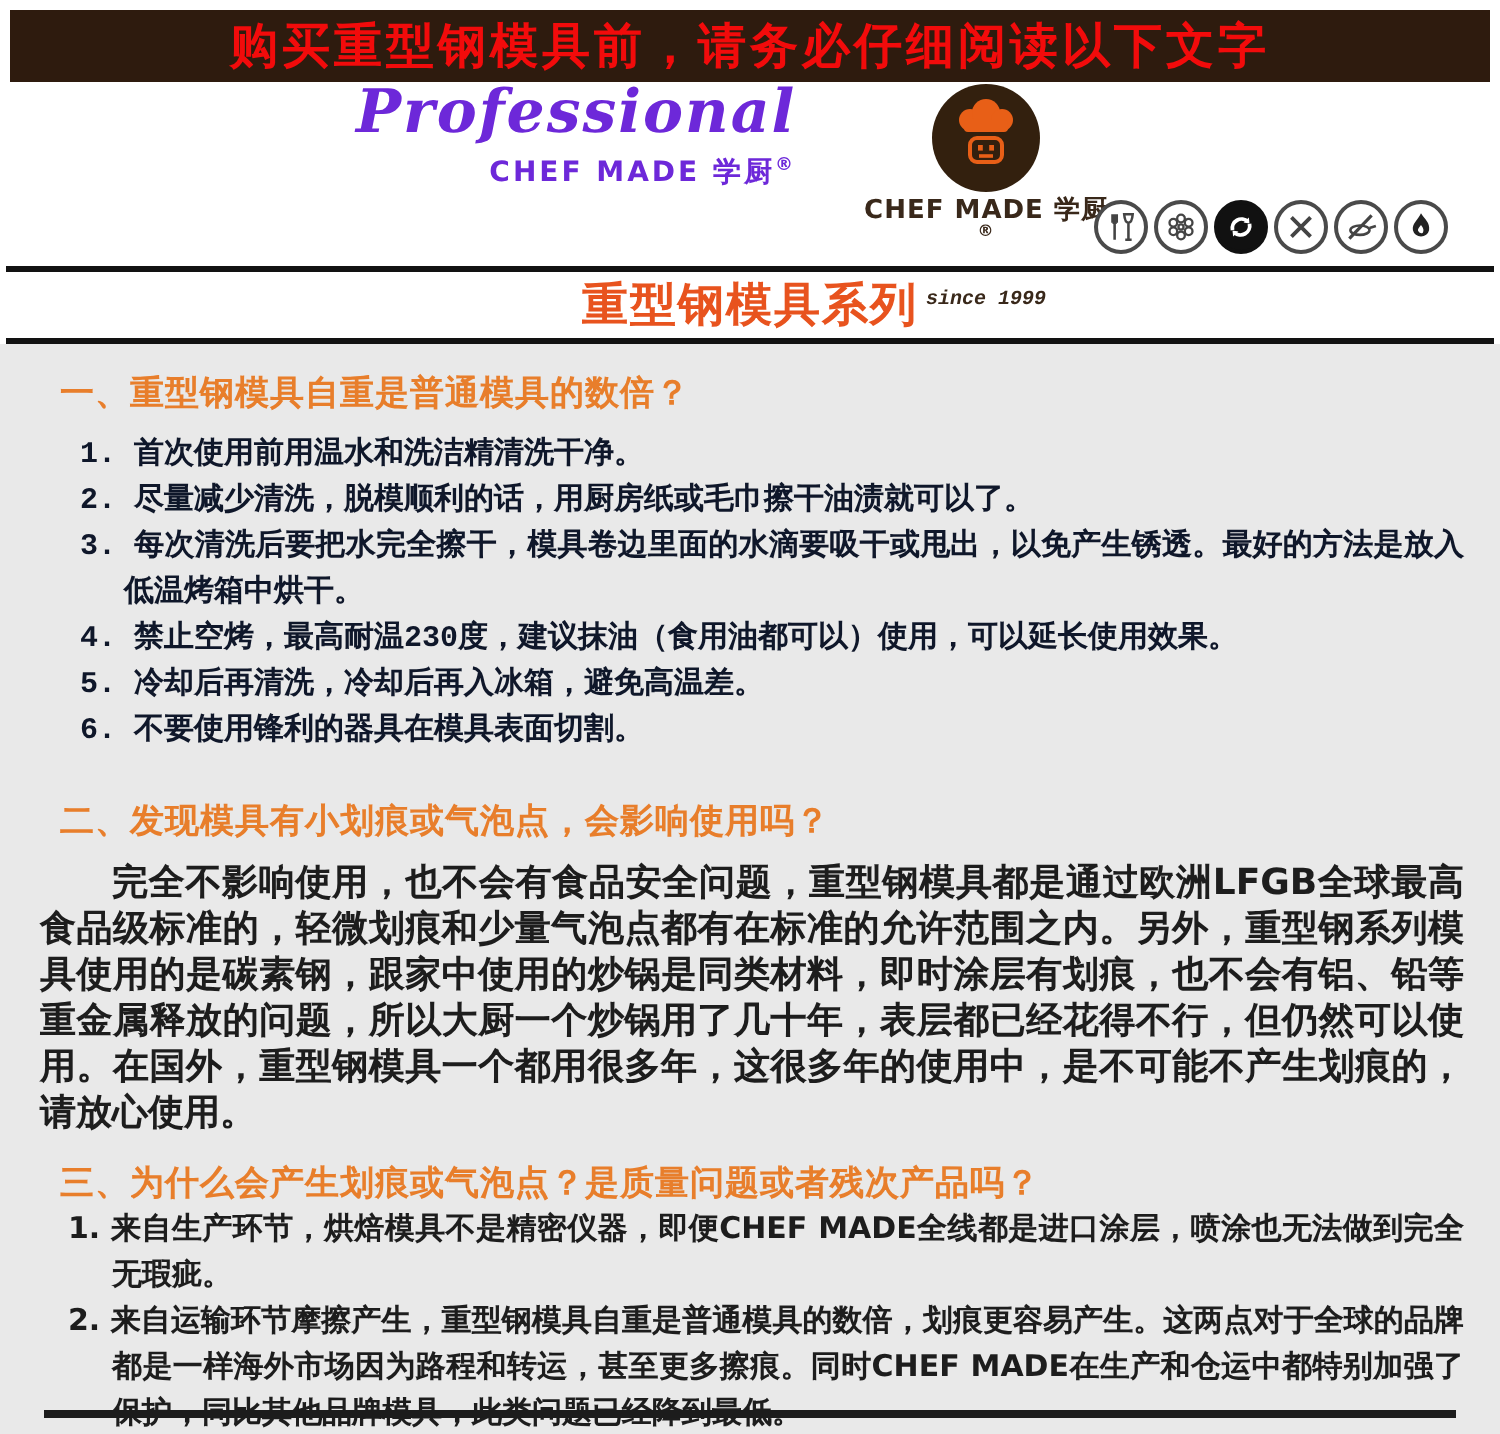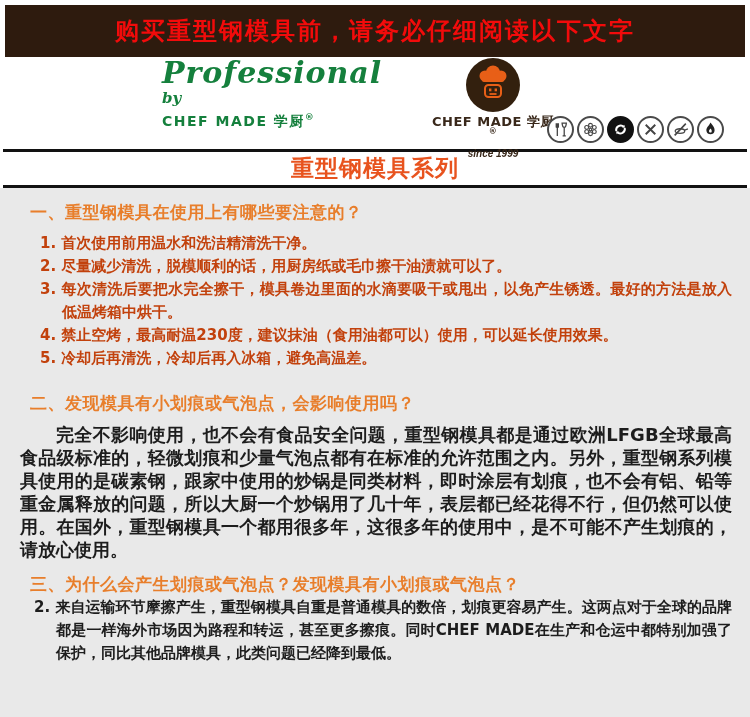--- a/index.html
+++ b/index.html
@@ -4,52 +4,52 @@
 <style>
   * { box-sizing: border-box; }
   html,body { margin:0; padding:0; }
   body {
     width:750px; height:717px; overflow:hidden;
     background:#ffffff;
     font-family:"DejaVu Sans","Liberation Sans",sans-serif;
   }
   
   .banner {
-    margin:5px 5px 0 5px; height:52px;
+    margin:5px 5px 0 5px; height:36px;
     background:#2e1b0e;
     display:flex; align-items:center; justify-content:center;
   }
   .banner-text {
     color:#f20b0b; font-size:24px; font-weight:bold; letter-spacing:2px;
   }
   
   .logo-row { position:relative; height:92px; background:#ffffff; }
   .brand-script {
-    position:absolute; left:162px; top:1px; width:220px;
-    text-align:left; color:#15803d; line-height:1;
+    position:absolute; left:178px; top:1px; width:220px;
+    text-align:right; color:#6d28d9; line-height:1;
   }
   .script-main {
     font-family:"DejaVu Serif","Liberation Serif",serif;
     font-style:italic; font-weight:bold; font-size:30px; letter-spacing:1px;
   }
   .script-by {
     font-family:"DejaVu Serif","Liberation Serif",serif;
     font-style:italic; font-weight:bold; font-size:15px; margin-top:3px;
   }
   .brand-word {
     font-size:14px; font-weight:bold; letter-spacing:1.5px; margin-top:7px;
   }
   .brand-word sup { font-size:9px; }
   .chef-logo { position:absolute; left:428px; top:0; width:130px; text-align:center; line-height:1; }
   .logo-circle { width:56px; height:56px; margin:0 auto; display:block; }
   .logo-caption { color:#39281a; font-size:13px; font-weight:bold; letter-spacing:0.5px; margin-top:2px; }
   .logo-caption sup { font-size:8px; }
   .logo-since {
-    font-family:Liberation Sans, sans-serif;
-    font-style:italic; font-weight:bold; font-size:10px; color:#39281a; margin-top:8px;
+    font-family:Liberation Mono, monospace;
+    font-style:italic; font-weight:bold; font-size:10px; color:#39281a; margin-top:20px;
   }
   .cert-icons { position:absolute; right:26px; bottom:6px; display:flex; gap:3px; }
   .cert {
     width:27px; height:27px; border:2px solid #4a4a4a; border-radius:50%;
     display:flex; align-items:center; justify-content:center; background:#fff;
   }
   .cert.filled { background:#111; border-color:#111; }
   
   .divider { height:3px; background:#121212; margin:0 3px; }
   .page-title {
@@ -65,22 +65,22 @@
   }
   .sec-heading {
     color:#e87e2b; font-size:17px; font-weight:bold;
     margin:0; padding-left:10px; letter-spacing:0.5px;
   }
   .sec-heading.mt1 { margin-top:5px; }
   .sec-heading.mt2 { margin-top:22px; }
   .sec-heading.mt3 { margin-top:12px; }
   ul.notes { list-style:none; margin:8px 0 0 0; padding:0 0 0 20px; }
   ul.notes li {
-    font-size:15px; font-weight:bold; color:#c2410c; line-height:23px;
-    padding-left:22px; text-indent:-22px; text-align:justify;
+    font-size:15px; font-weight:bold; color:#0f172a; line-height:23px;
+    padding-left:22px; text-indent:-22px; text-align:justify;font-family:Liberation Mono, monospace;
   }
   .para {
     font-size:18px; font-weight:bold; color:#1d1d1d; line-height:23px;
     text-align:justify; text-indent:2em; margin:8px 0 0 0;
   }
   ul.reasons { list-style:none; margin:0; padding:0 0 0 14px; }
   ul.reasons li {
     font-size:15px; font-weight:bold; color:#1d1d1d; line-height:23px;
     padding-left:22px; text-indent:-22px; text-align:justify;
   }
@@ -94,21 +94,20 @@
 <body>
 
 <div class="banner">
   <span class="banner-text">购买重型钢模具前，请务必仔细阅读以下文字</span>
 </div>
 
 <div class="logo-row">
 
   <div class="brand-script">
     <div class="script-main">Professional</div>
-    <div class="script-by">by</div>
     <div class="brand-word"><span>CHEF MADE 学厨</span><sup>®</sup></div>
   </div>
 
   <div class="chef-logo">
     <svg class="logo-circle" viewBox="0 0 56 56">
       <circle cx="28" cy="28" r="27" fill="#33200e"></circle>
       <g fill="#e85f17">
         <circle cx="20" cy="19" r="5.5"></circle>
         <circle cx="28" cy="15.5" r="7"></circle>
         <circle cx="36" cy="19" r="5.5"></circle>
@@ -171,31 +170,33 @@
 </div>
 
 <div class="divider"></div>
 <div class="page-title">
   <span class="title-hl">重型钢模具系列</span>
 </div>
 <div class="divider"></div>
 
 <div class="content">
 
-  <h3 class="sec-heading mt1">一、重型钢模具在使用上有哪些要注意的？</h3>
+  <h3 class="sec-heading mt1">一、重型钢模具自重是普通模具的数倍？</h3>
   <ul class="notes">
     <li>1. 首次使用前用温水和洗洁精清洗干净。</li>
     <li>2. 尽量减少清洗，脱模顺利的话，用厨房纸或毛巾擦干油渍就可以了。</li>
     <li>3. 每次清洗后要把水完全擦干，模具卷边里面的水滴要吸干或甩出，以免产生锈透。最好的方法是放入低温烤箱中烘干。</li>
     <li>4. 禁止空烤，最高耐温230度，建议抹油（食用油都可以）使用，可以延长使用效果。</li>
     <li>5. 冷却后再清洗，冷却后再入冰箱，避免高温差。</li>
+    <li>6. 不要使用锋利的器具在模具表面切割。</li>
   </ul>
 
   <h3 class="sec-heading mt2">二、发现模具有小划痕或气泡点，会影响使用吗？</h3>
   <p class="para">完全不影响使用，也不会有食品安全问题，重型钢模具都是通过欧洲LFGB全球最高食品级标准的，轻微划痕和少量气泡点都有在标准的允许范围之内。另外，重型钢系列模具使用的是碳素钢，跟家中使用的炒锅是同类材料，即时涂层有划痕，也不会有铝、铅等重金属释放的问题，所以大厨一个炒锅用了几十年，表层都已经花得不行，但仍然可以使用。在国外，重型钢模具一个都用很多年，这很多年的使用中，是不可能不产生划痕的，请放心使用。</p>
 
-  <h3 class="sec-heading mt3">三、为什么会产生划痕或气泡点？发现模具有小划痕或气泡点？</h3>
+  <h3 class="sec-heading mt3">三、为什么会产生划痕或气泡点？是质量问题或者残次产品吗？</h3>
   <ul class="reasons">
+    <li>1. 来自生产环节，烘焙模具不是精密仪器，即便CHEF MADE全线都是进口涂层，喷涂也无法做到完全无瑕疵。</li>
     <li>2. 来自运输环节摩擦产生，重型钢模具自重是普通模具的数倍，划痕更容易产生。这两点对于全球的品牌都是一样海外市场因为路程和转运，甚至更多擦痕。同时CHEF MADE在生产和仓运中都特别加强了保护，同比其他品牌模具，此类问题已经降到最低。</li>
   </ul>
 
   <div class="bottom-bar"></div>
 </div>
 
 </body></html>

